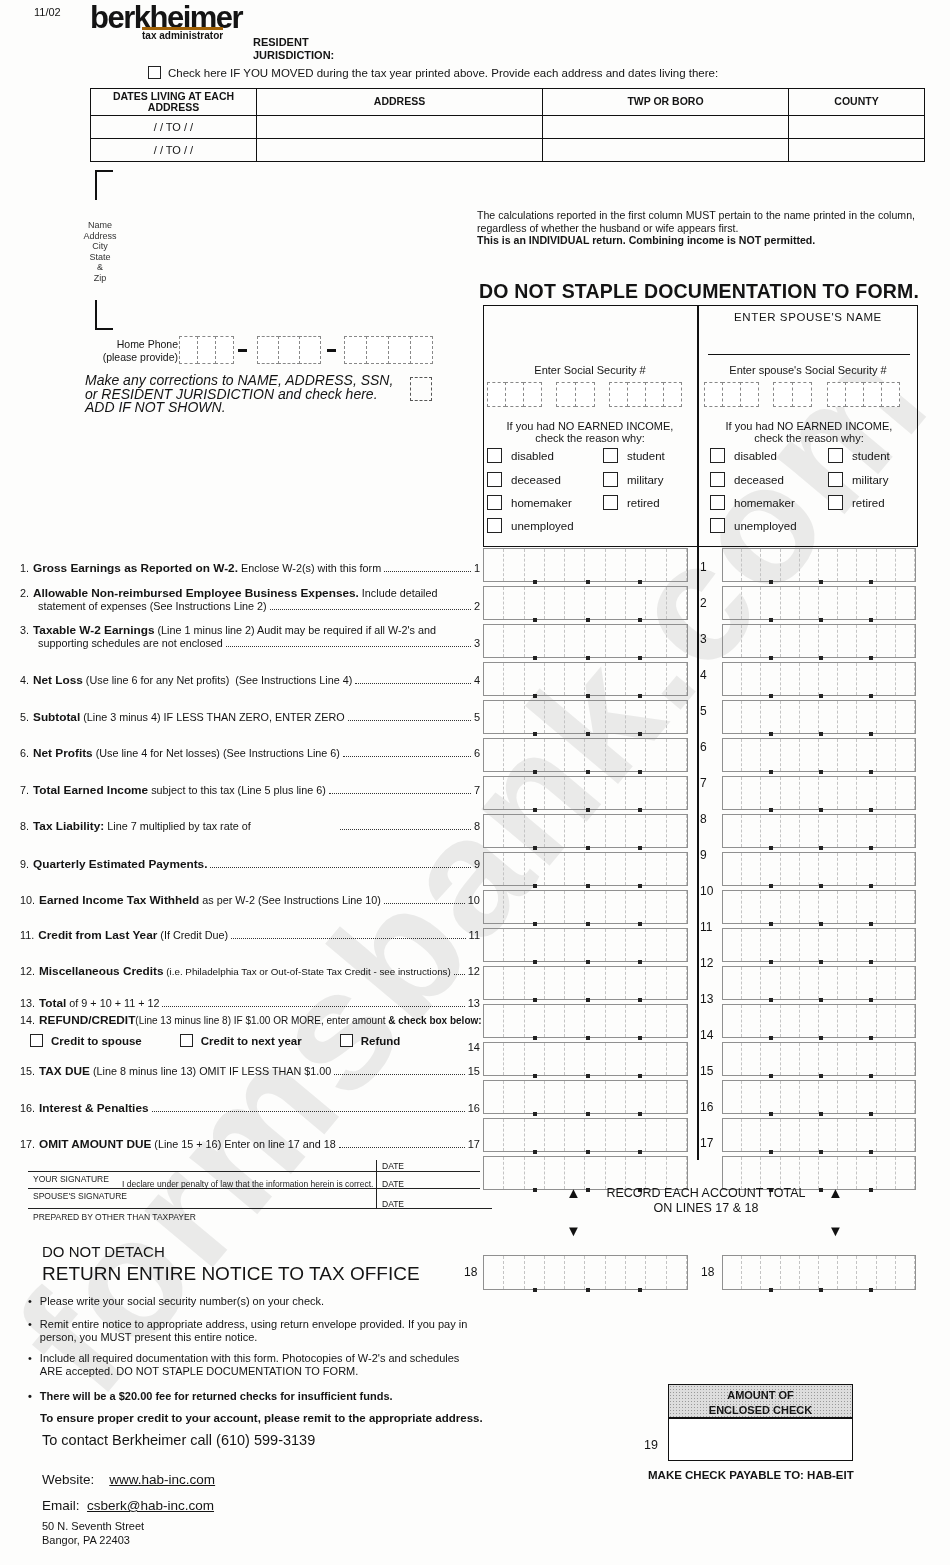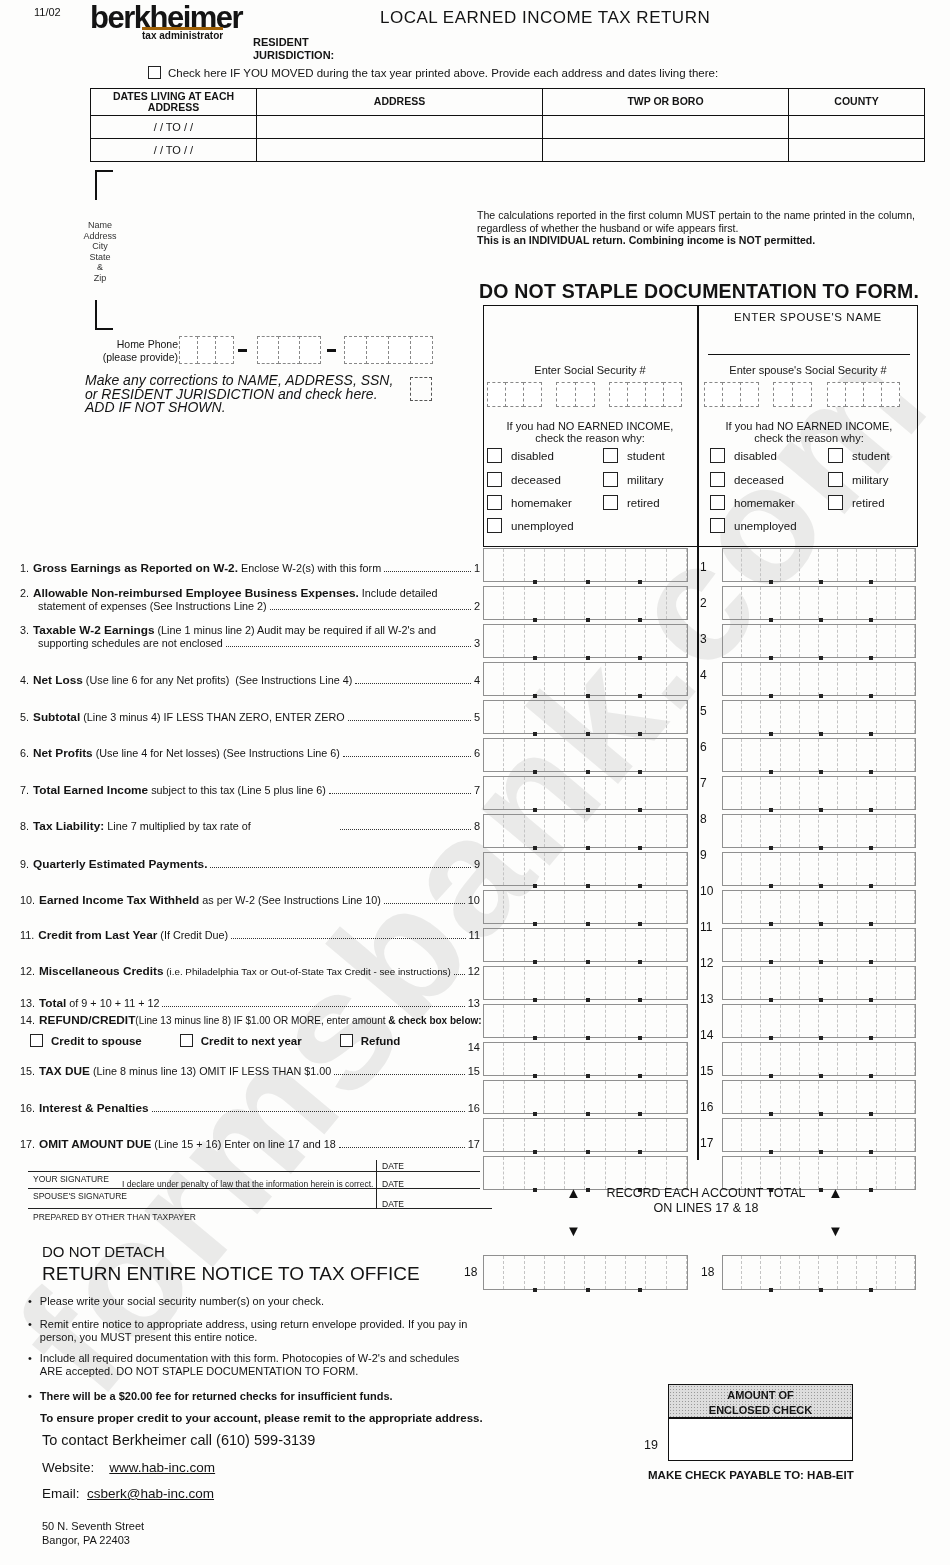--- a/index.html
+++ b/index.html
@@ -82,21 +82,21 @@
   #sig-vline{left:376px;top:1160px;width:1.4px;height:49px;background:#222;}
   .siglabel{position:absolute;font-size:8.5px;color:#222;}
   .datelabel{position:absolute;left:382px;font-size:8.5px;}
   
   #detach-1{left:42px;top:1243px;font-size:15px;}
   #detach-2{left:42px;top:1263px;font-size:19px;}
   .bullet{position:absolute;left:28px;width:440px;font-size:11px;line-height:13px;display:flex;gap:8px;}
   .bullet::before{content:"•";flex:none;}
   .bold{font-weight:bold;}
   #contact-line{left:42px;top:1432px;font-size:14.5px;}
-  #website-line,#email-line{position:absolute;font-size:13.5px;}
+  #website-line,#email-line{position:absolute;font-size:13.5px;margin-top:12px;}
   #website-line{left:42px;top:1460px;}
   #email-line{left:42px;top:1486px;}
   .link{text-decoration:underline;color:#141414;}
   #addr-lines{left:42px;top:1520px;font-size:11px;line-height:13.5px;}
   
   #check-header{left:668px;top:1384px;width:185px;height:34px;border:1.6px solid #111;
      background-color:#ddd;background-image:radial-gradient(#999 0.8px, transparent 0.9px);background-size:3px 3px;
      font-size:11px;font-weight:bold;text-align:center;line-height:15px;padding-top:3px;box-sizing:border-box;}
   #check-body{left:668px;top:1417.5px;width:185px;height:43px;border:1.6px solid #111;background:#fff;box-sizing:border-box;}
   #num19{left:644px;top:1438px;font-size:12.5px;}
@@ -109,21 +109,20 @@
 
   <div id="watermark">formsbank.com</div>
 
   <div class="abs" id="form-code">11/02</div>
   <div class="abs" id="logo-main">berkheimer</div>
   <div class="abs" id="logo-sub">tax administrator</div>
   <div class="abs" id="resident">
     <div>RESIDENT</div>
     <div>JURISDICTION:</div>
   </div>
-  <div class="abs" id="page-title">LOCAL EARNED INCOME TAX RETURN</div>
 
   <div class="abs" id="moved-row">
     <span class="cb"></span>
     <span>Check here IF YOU MOVED during the tax year printed above.  Provide each address and dates living there:</span>
   </div>
 
   <table class="abs" id="addr-table">
     <tbody>
         <tr>
       <th style="width:165px">DATES LIVING AT EACH ADDRESS</th>

